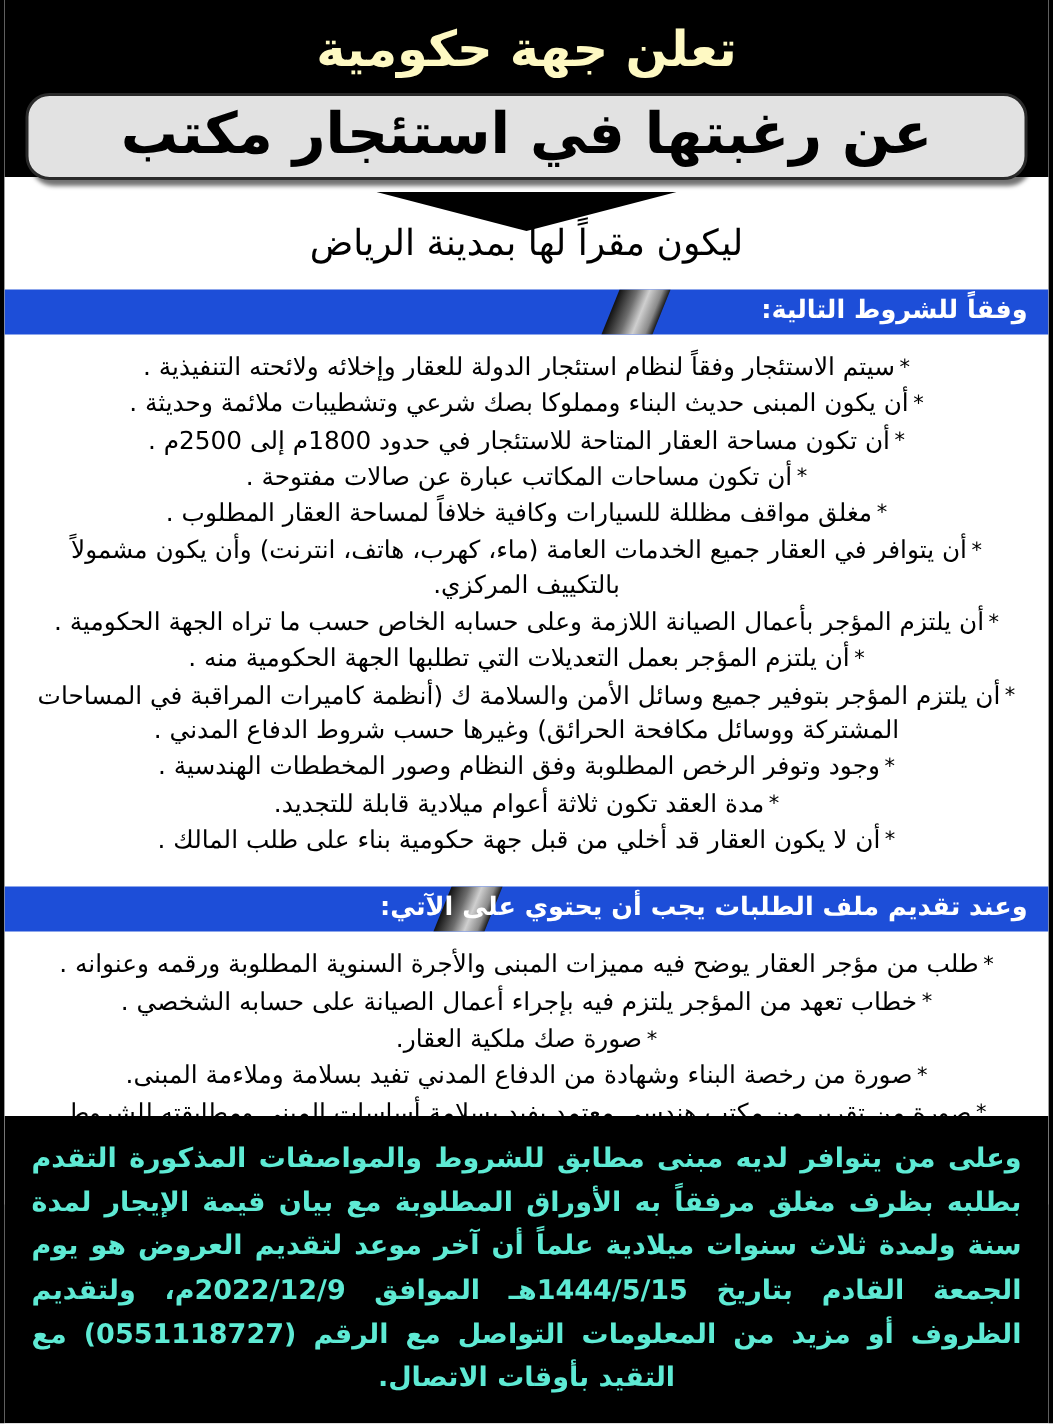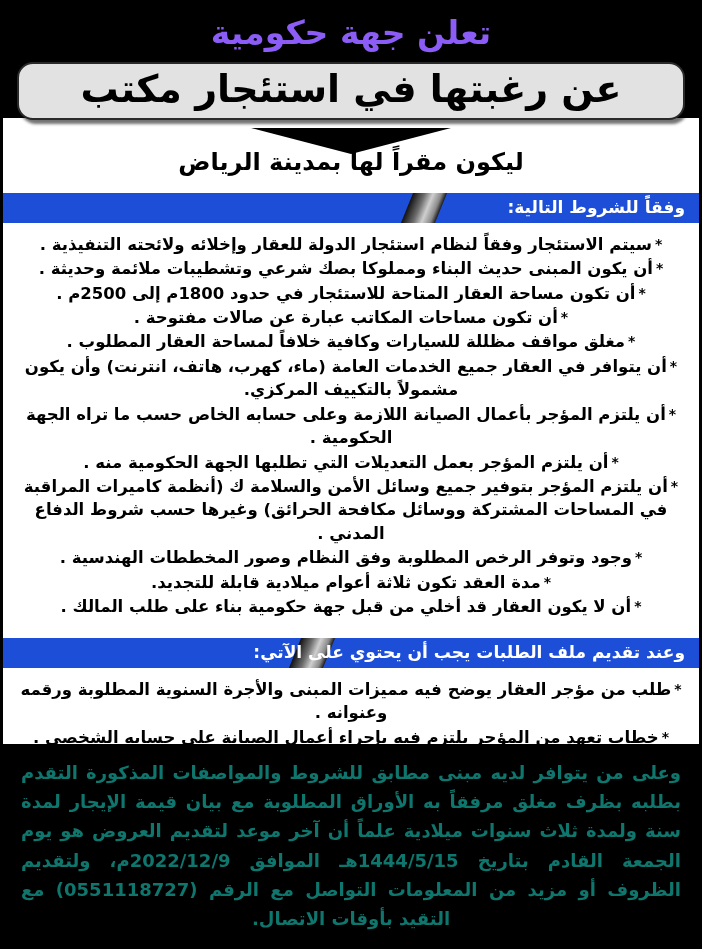--- a/index.html
+++ b/index.html
@@ -27,21 +27,21 @@
 
   
   .top-banner {
     position: relative;
     background: #000000;
     height: 118px;
     padding-top: 8px;
     box-sizing: border-box;
   }
   .headline {
-    color: #8b5cf6;
+    color: #fef9c3;
     font-size: 33px;
     font-weight: bold;
     text-align: center;
     line-height: 1.25;
     letter-spacing: 0px;
     padding: 4px 10px 0 10px;
   }
 
   
   .subhead-wrap {
@@ -88,21 +88,21 @@
   
   .body-area {
     position: relative;
     background: #ffffff;
     padding: 0;
   }
 
   .riyadh-line {
     text-align: center;
     font-size: 24px;
-    font-weight: bold;
+    font-weight: normal;
     color: #000000;
     padding: 30px 10px 10px 10px;
     line-height: 1.2;
   }
 
   
   .section-bar {
     position: relative;
     background: #1d4ed8;
     height: 30px;
@@ -133,21 +133,21 @@
   }
 
   
   .cond-list {
     list-style: none;
     margin: 0;
     padding: 0 14px 0 14px;
   }
   .cond-list li {
     font-size: 16.5px;
-    font-weight: bold;
+    font-weight: normal;
     color: #000000;
     line-height: 1.42;
     text-align: center;
     margin: 0 0 1px 0;
     padding: 0;
   }
   .cond-list li .star {
     font-size: 14px;
     vertical-align: 1px;
     padding-left: 3px;
@@ -163,21 +163,21 @@
   .footer {
     position: absolute;
     left: 0;
     right: 0;
     bottom: 0;
     background: #000000;
     padding: 14px 18px 16px 18px;
     box-sizing: border-box;
   }
   .footer-text {
-    color: #0f766e;
+    color: #5eead4;
     font-size: 18px;
     font-weight: bold;
     line-height: 1.62;
     text-align: justify;
     text-align-last: center;
     margin: 0;
   }
 </style>
 </head>
 <body>

